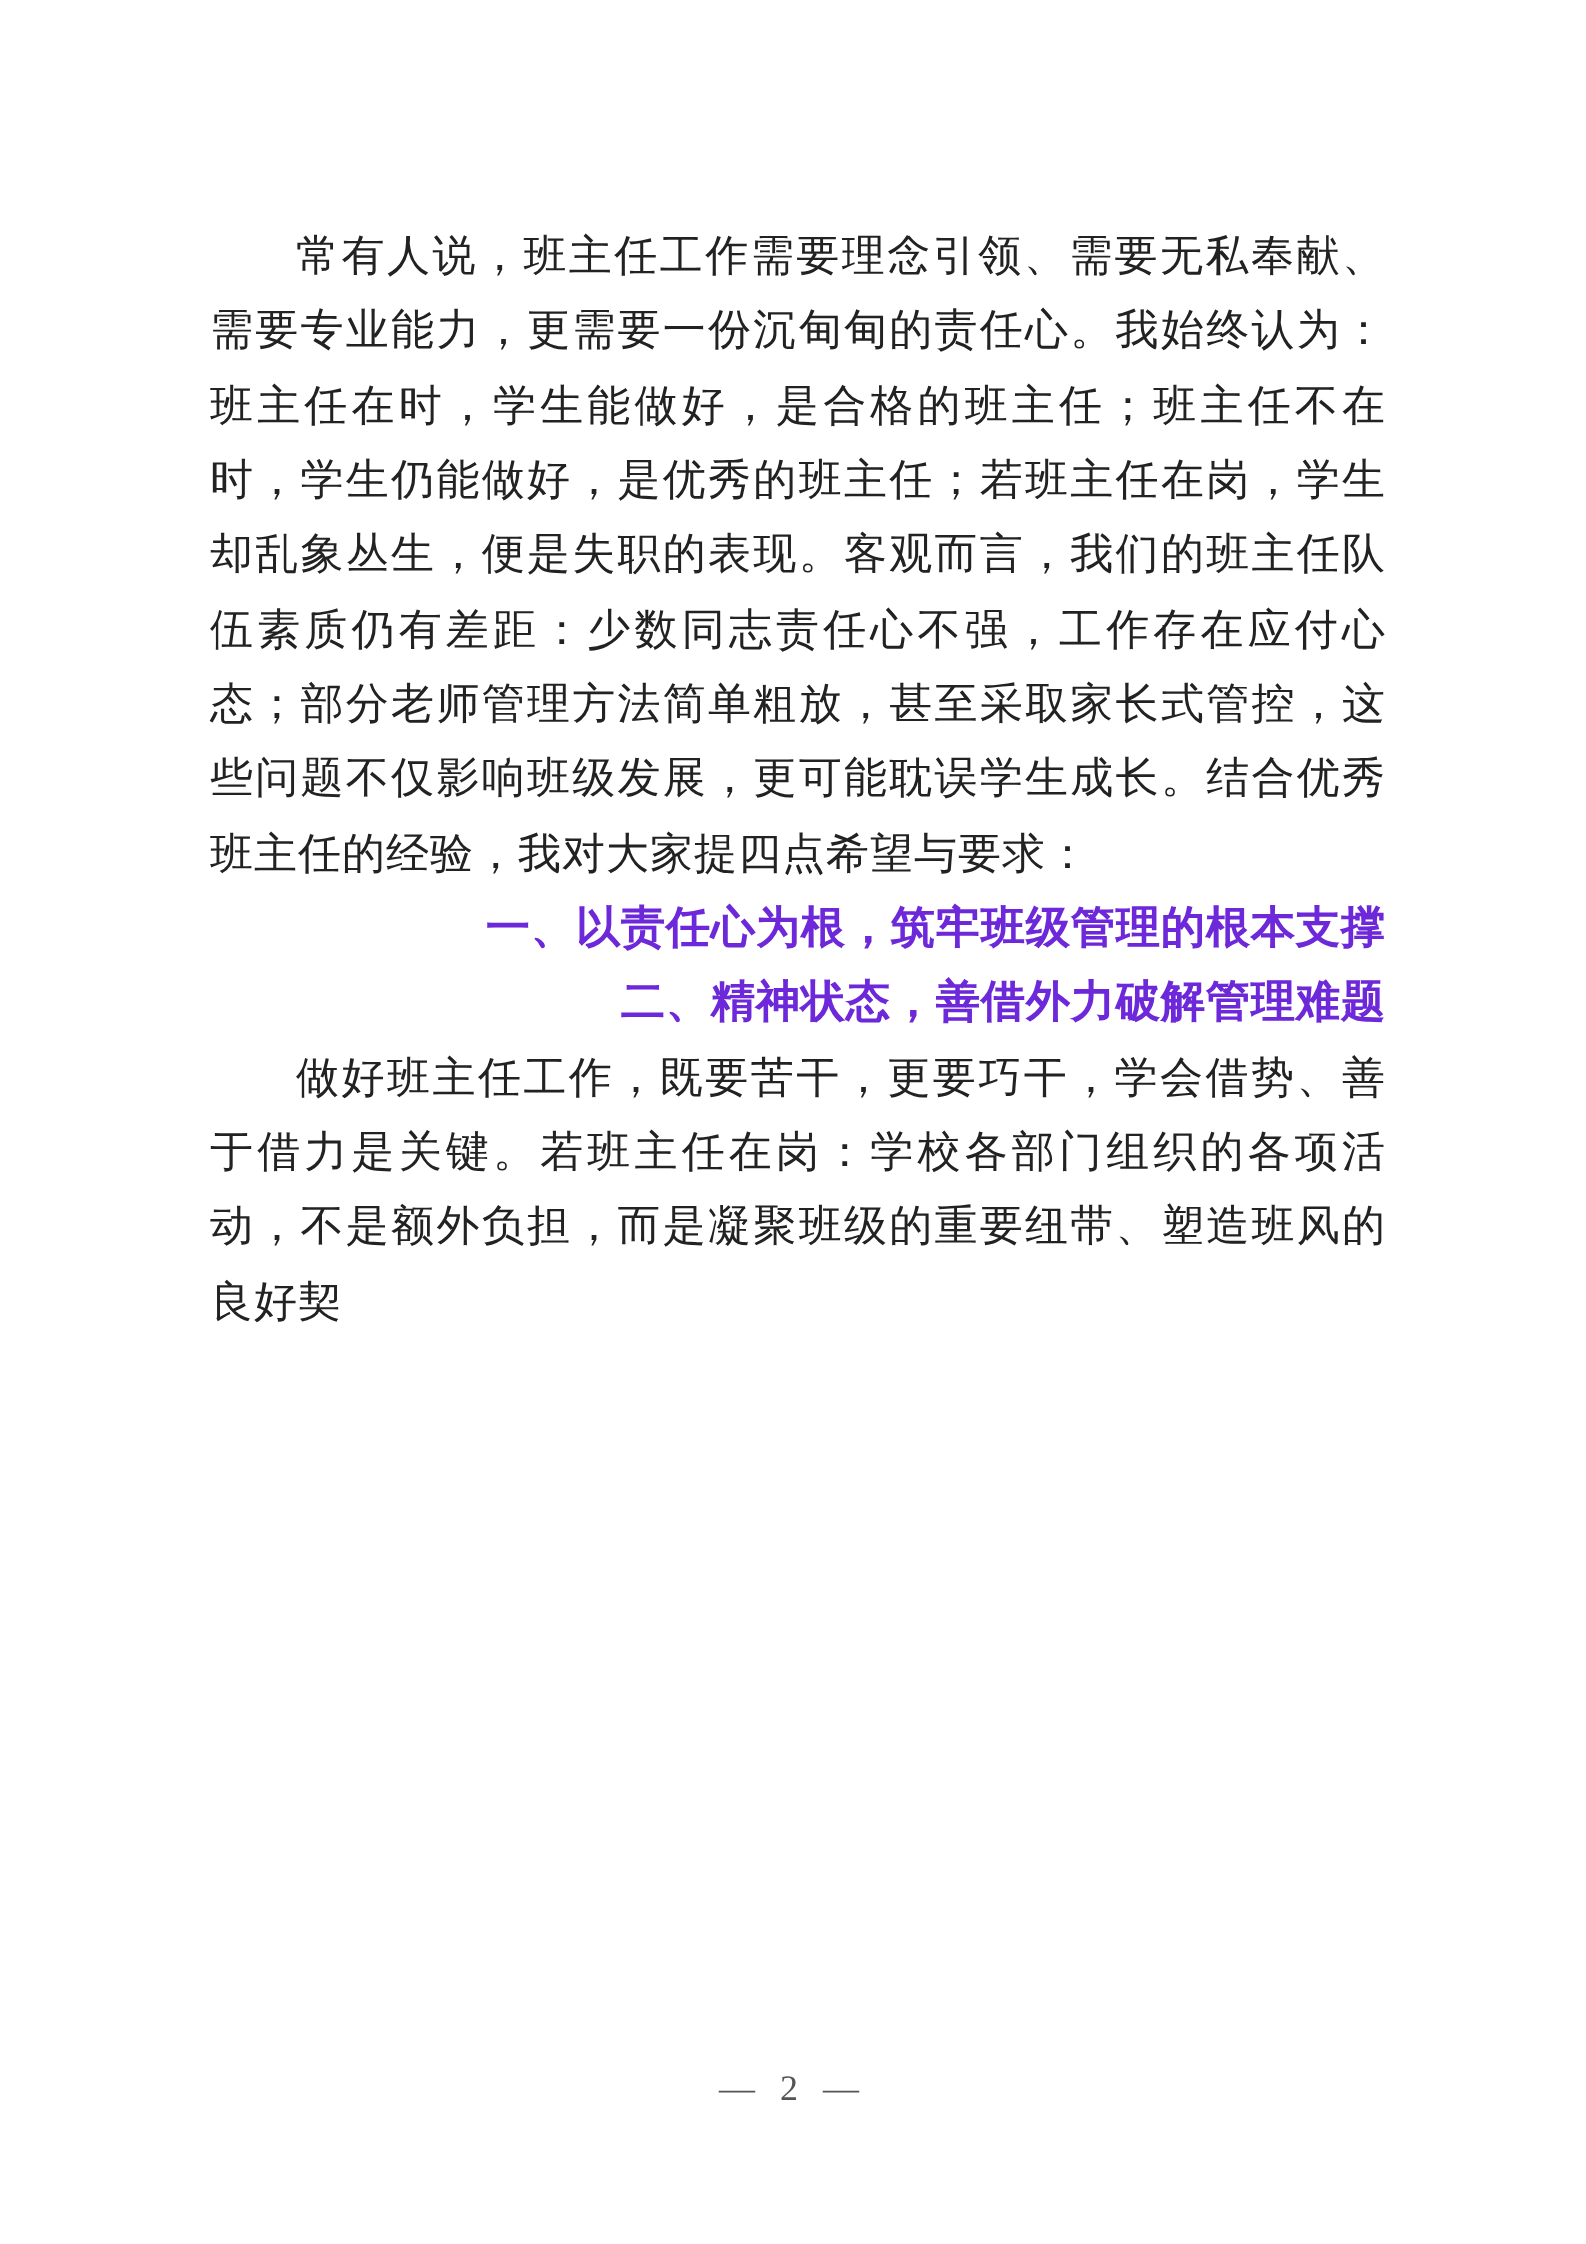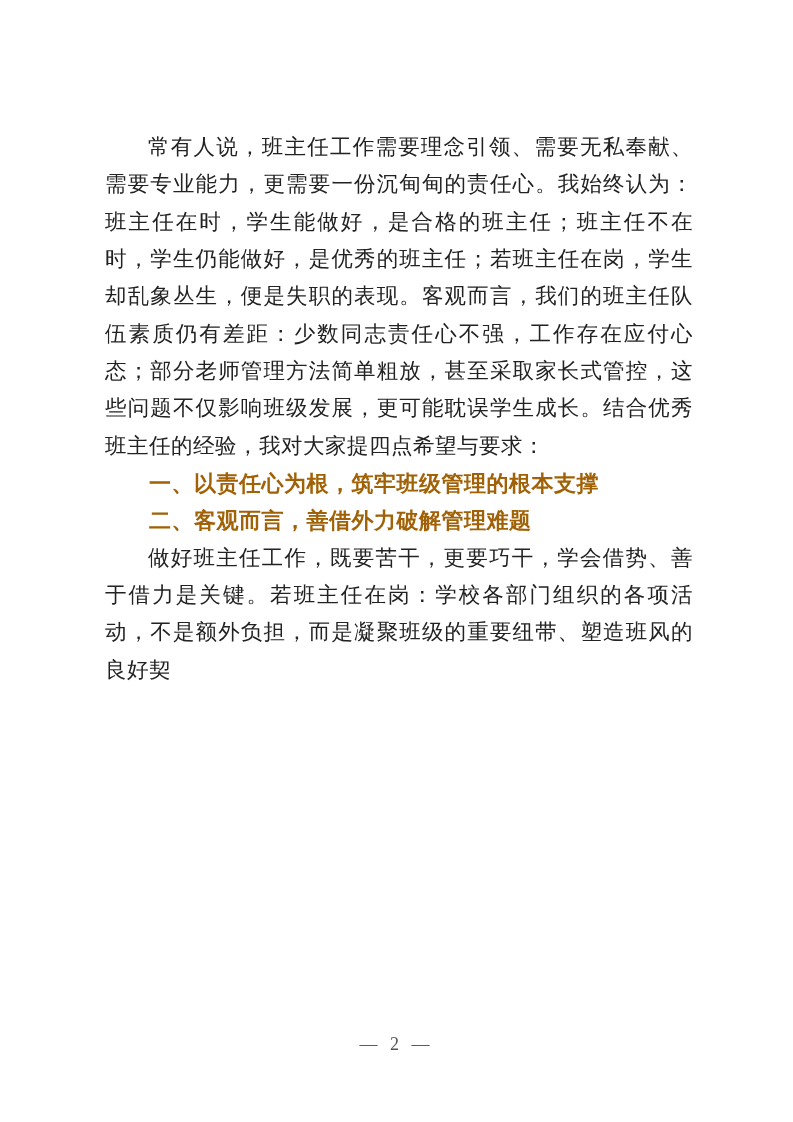--- a/index.html
+++ b/index.html
@@ -11,45 +11,46 @@
     position: relative;
     width: 793px;
     height: 1122px;
     background: #ffffff;
     overflow: hidden;
     font-family: "Liberation Serif", serif;
   }
   .content {
     position: absolute;
     left: 105px;
-    top: 129px;
+    top: 110px;
     width: 588px;
   }
   .content p {
     margin: 0;
     padding: 0;
     font-size: 21.5px;
     line-height: 37.33px;
     letter-spacing: 0.5px;
     color: #222222;
     text-align: justify;
     text-justify: inter-ideograph;
     text-indent: 2em;
     font-family: "Liberation Serif", serif;
   }
   .content h2 {
     margin: 0;
     padding: 0;
     font-size: 22px;
     line-height: 37.33px;
     letter-spacing: 0.5px;
-    color: #a16207;
+    color: #6d28d9;
     font-weight: 700;
     text-indent: 2em;
     font-family: "DejaVu Sans", sans-serif;
+    text-align: right;
   }
   .page-number {
     position: absolute;
     top: 1033px;
     left: 0;
     width: 100%;
     text-align: center;
     font-size: 18px;
     line-height: 22px;
     color: #555555;
@@ -57,17 +58,17 @@
     font-family: "Liberation Serif", serif;
   }
 </style>
 </head>
 <body>
 
 <div class="page">
   <div class="content">
     <p>常有人说，班主任工作需要理念引领、需要无私奉献、需要专业能力，更需要一份沉甸甸的责任心。我始终认为：班主任在时，学生能做好，是合格的班主任；班主任不在时，学生仍能做好，是优秀的班主任；若班主任在岗，学生却乱象丛生，便是失职的表现。客观而言，我们的班主任队伍素质仍有差距：少数同志责任心不强，工作存在应付心态；部分老师管理方法简单粗放，甚至采取家长式管控，这些问题不仅影响班级发展，更可能耽误学生成长。结合优秀班主任的经验，我对大家提四点希望与要求：</p>
     <h2>一、以责任心为根，筑牢班级管理的根本支撑</h2>
-    <h2>二、客观而言，善借外力破解管理难题</h2>
+    <h2>二、精神状态，善借外力破解管理难题</h2>
     <p>做好班主任工作，既要苦干，更要巧干，学会借势、善于借力是关键。若班主任在岗：学校各部门组织的各项活动，不是额外负担，而是凝聚班级的重要纽带、塑造班风的良好契</p>
   </div>
   <div class="page-number">— 2 —</div>
 </div>
 
 </body></html>

